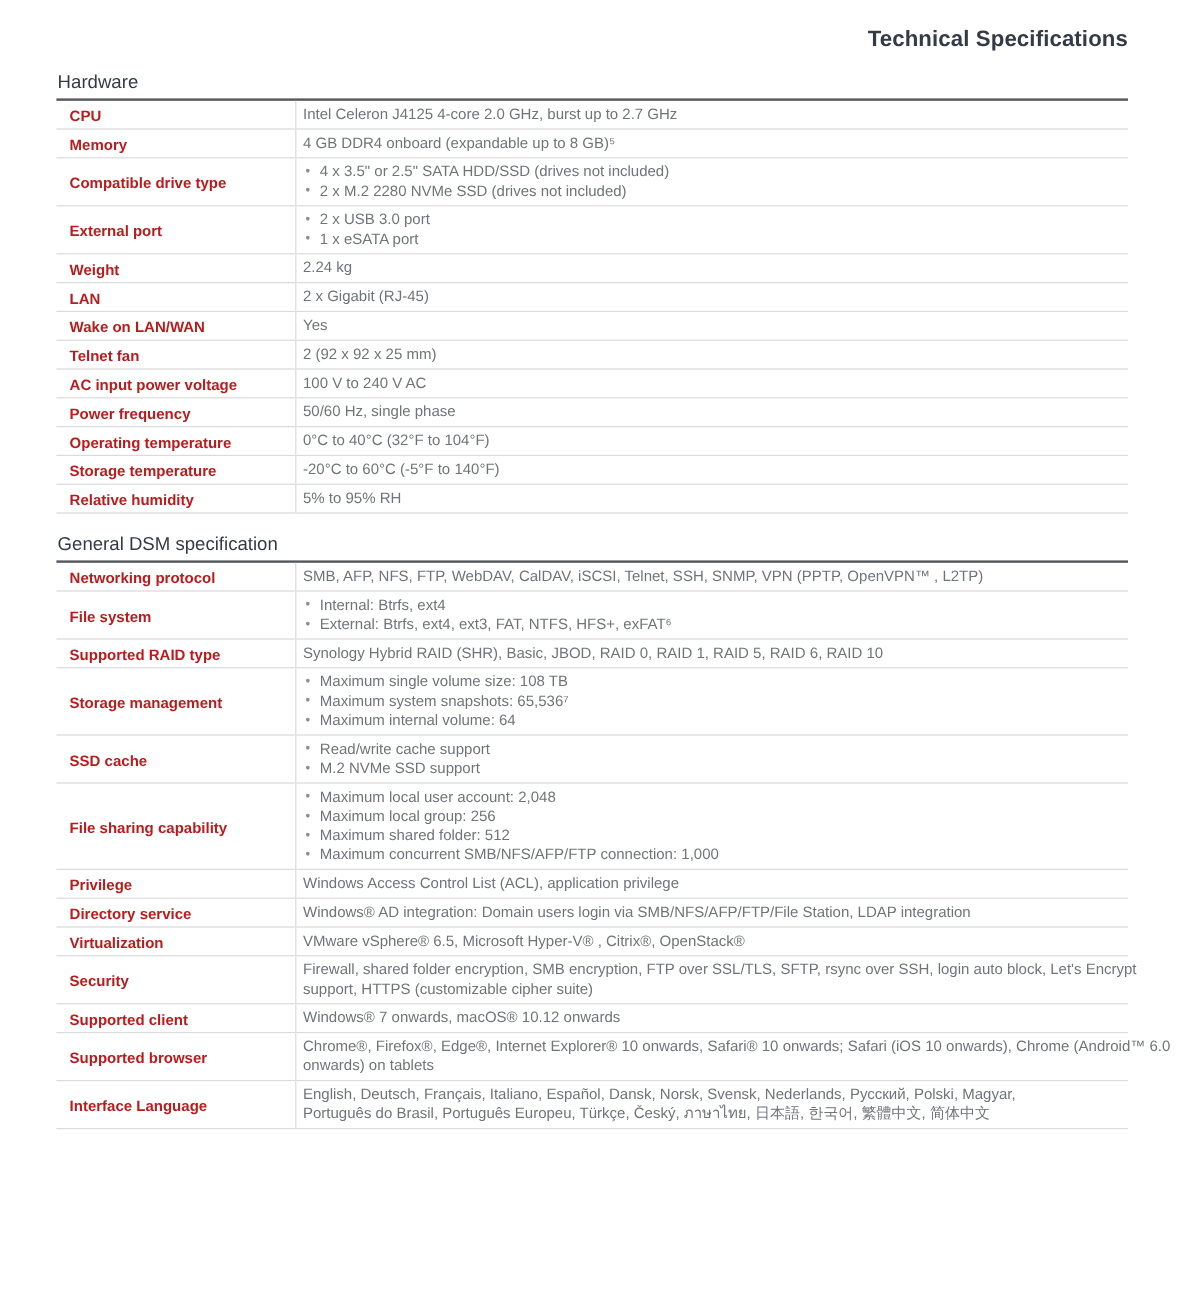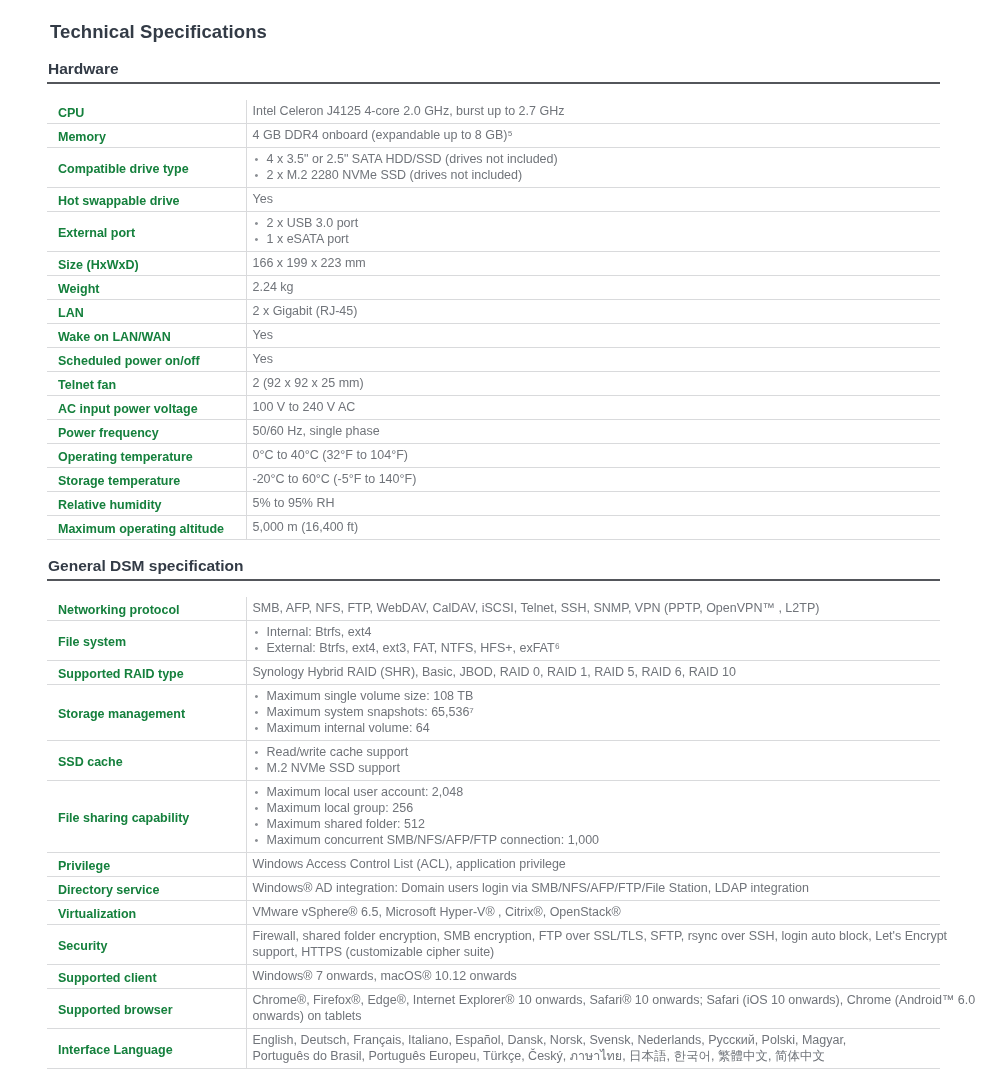--- a/index.html
+++ b/index.html
@@ -16,46 +16,47 @@
     width: 893px;
     padding-top: 21px;
   }
   .page-title {
     margin: 0 0 0 3px;
     font-size: 18.5px;
     line-height: 22px;
     font-weight: 700;
     color: #333b46;
     letter-spacing: 0.1px;
+    text-align: right;
   }
   .section { margin-top: 0; }
   .section-heading {
-    margin: 16px 0 16px 0;
+    margin: 16px 0 0 0;
     padding: 0 0 4px 1px;
     font-size: 15.5px;
     line-height: 19px;
-    font-weight: 700;
+    font-weight: 400;
     color: #333b46;
     border-bottom: 2px solid #53565b;
   }
   table.spec-table {
     width: 100%;
     border-collapse: collapse;
     table-layout: fixed;
   }
   table.spec-table tr {
     border-bottom: 1px solid #d9dadc;
   }
   td.label-cell {
     width: 199px;
     padding: 3px 8px 0 11px;
     font-size: 12.5px;
     line-height: 16px;
     font-weight: 700;
-    color: #15803d;
+    color: #b91c1c;
     border-right: 1px solid #d9dadc;
     vertical-align: middle;
   }
   td.value-cell {
     padding: 3px 8px 4px 6px;
     font-size: 12.5px;
     line-height: 16px;
     color: #70747a;
     vertical-align: middle;
   }
@@ -104,65 +105,47 @@
             <tr>
               <td class="label-cell">Compatible drive type</td>
               <td class="value-cell">
                 <ul class="bullet-list">
                   <li>4 x 3.5" or 2.5" SATA HDD/SSD (drives not included)</li>
                   <li>2 x M.2 2280 NVMe SSD (drives not included)</li>
                 </ul>
               </td>
             </tr>
             <tr>
-              <td class="label-cell">Hot swappable drive</td>
-              <td class="value-cell">
-                <div class="value-line">Yes</div>
-              </td>
-            </tr>
-            <tr>
               <td class="label-cell">External port</td>
               <td class="value-cell">
                 <ul class="bullet-list">
                   <li>2 x USB 3.0 port</li>
                   <li>1 x eSATA port</li>
                 </ul>
               </td>
             </tr>
             <tr>
-              <td class="label-cell">Size (HxWxD)</td>
-              <td class="value-cell">
-                <div class="value-line">166 x 199 x 223 mm</div>
-              </td>
-            </tr>
-            <tr>
               <td class="label-cell">Weight</td>
               <td class="value-cell">
                 <div class="value-line">2.24 kg</div>
               </td>
             </tr>
             <tr>
               <td class="label-cell">LAN</td>
               <td class="value-cell">
                 <div class="value-line">2 x Gigabit (RJ-45)</div>
               </td>
             </tr>
             <tr>
               <td class="label-cell">Wake on LAN/WAN</td>
               <td class="value-cell">
                 <div class="value-line">Yes</div>
               </td>
             </tr>
             <tr>
-              <td class="label-cell">Scheduled power on/off</td>
-              <td class="value-cell">
-                <div class="value-line">Yes</div>
-              </td>
-            </tr>
-            <tr>
               <td class="label-cell">Telnet fan</td>
               <td class="value-cell">
                 <div class="value-line">2 (92 x 92 x 25 mm)</div>
               </td>
             </tr>
             <tr>
               <td class="label-cell">AC input power voltage</td>
               <td class="value-cell">
                 <div class="value-line">100 V to 240 V AC</div>
               </td>
@@ -182,26 +165,20 @@
             <tr>
               <td class="label-cell">Storage temperature</td>
               <td class="value-cell">
                 <div class="value-line">-20°C to 60°C (-5°F to 140°F)</div>
               </td>
             </tr>
             <tr>
               <td class="label-cell">Relative humidity</td>
               <td class="value-cell">
                 <div class="value-line">5% to 95% RH</div>
-              </td>
-            </tr>
-            <tr>
-              <td class="label-cell">Maximum operating altitude</td>
-              <td class="value-cell">
-                <div class="value-line">5,000 m (16,400 ft)</div>
               </td>
             </tr>
           </tbody>
         </table>
       </section>
       <section class="section">
         <h2 class="section-heading">General DSM specification</h2>
         <table class="spec-table">
           <tbody>
             <tr>

